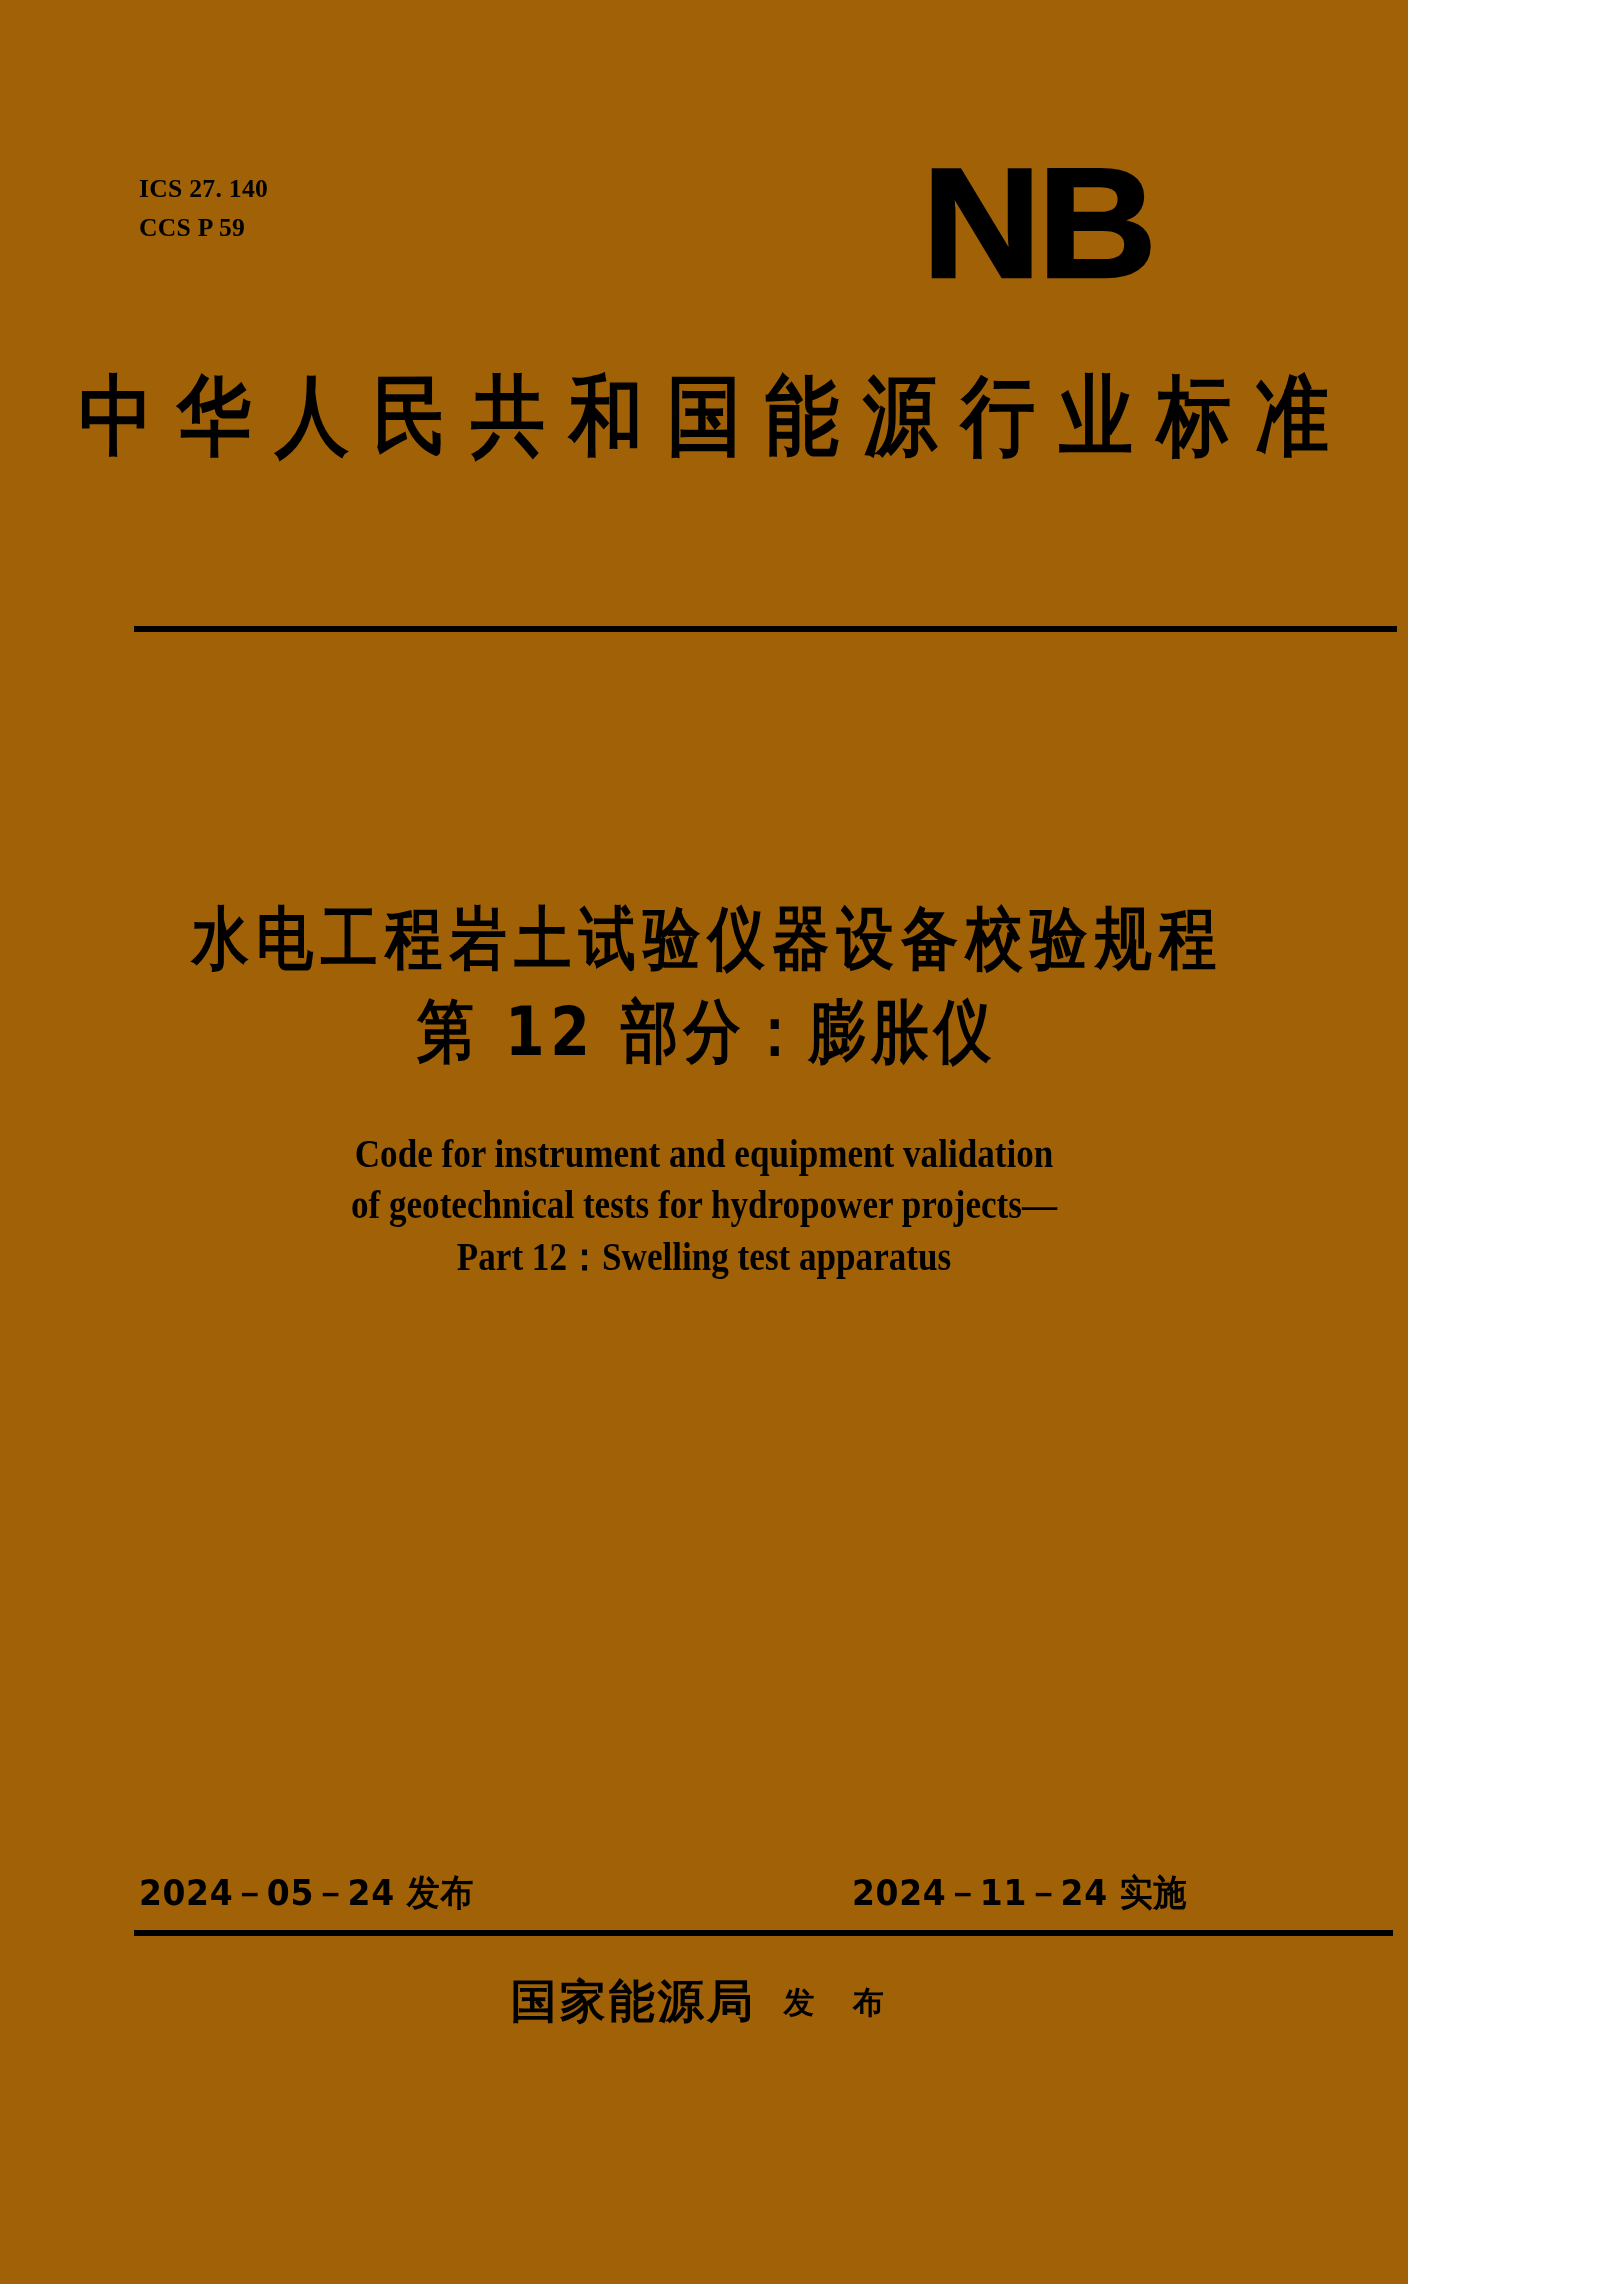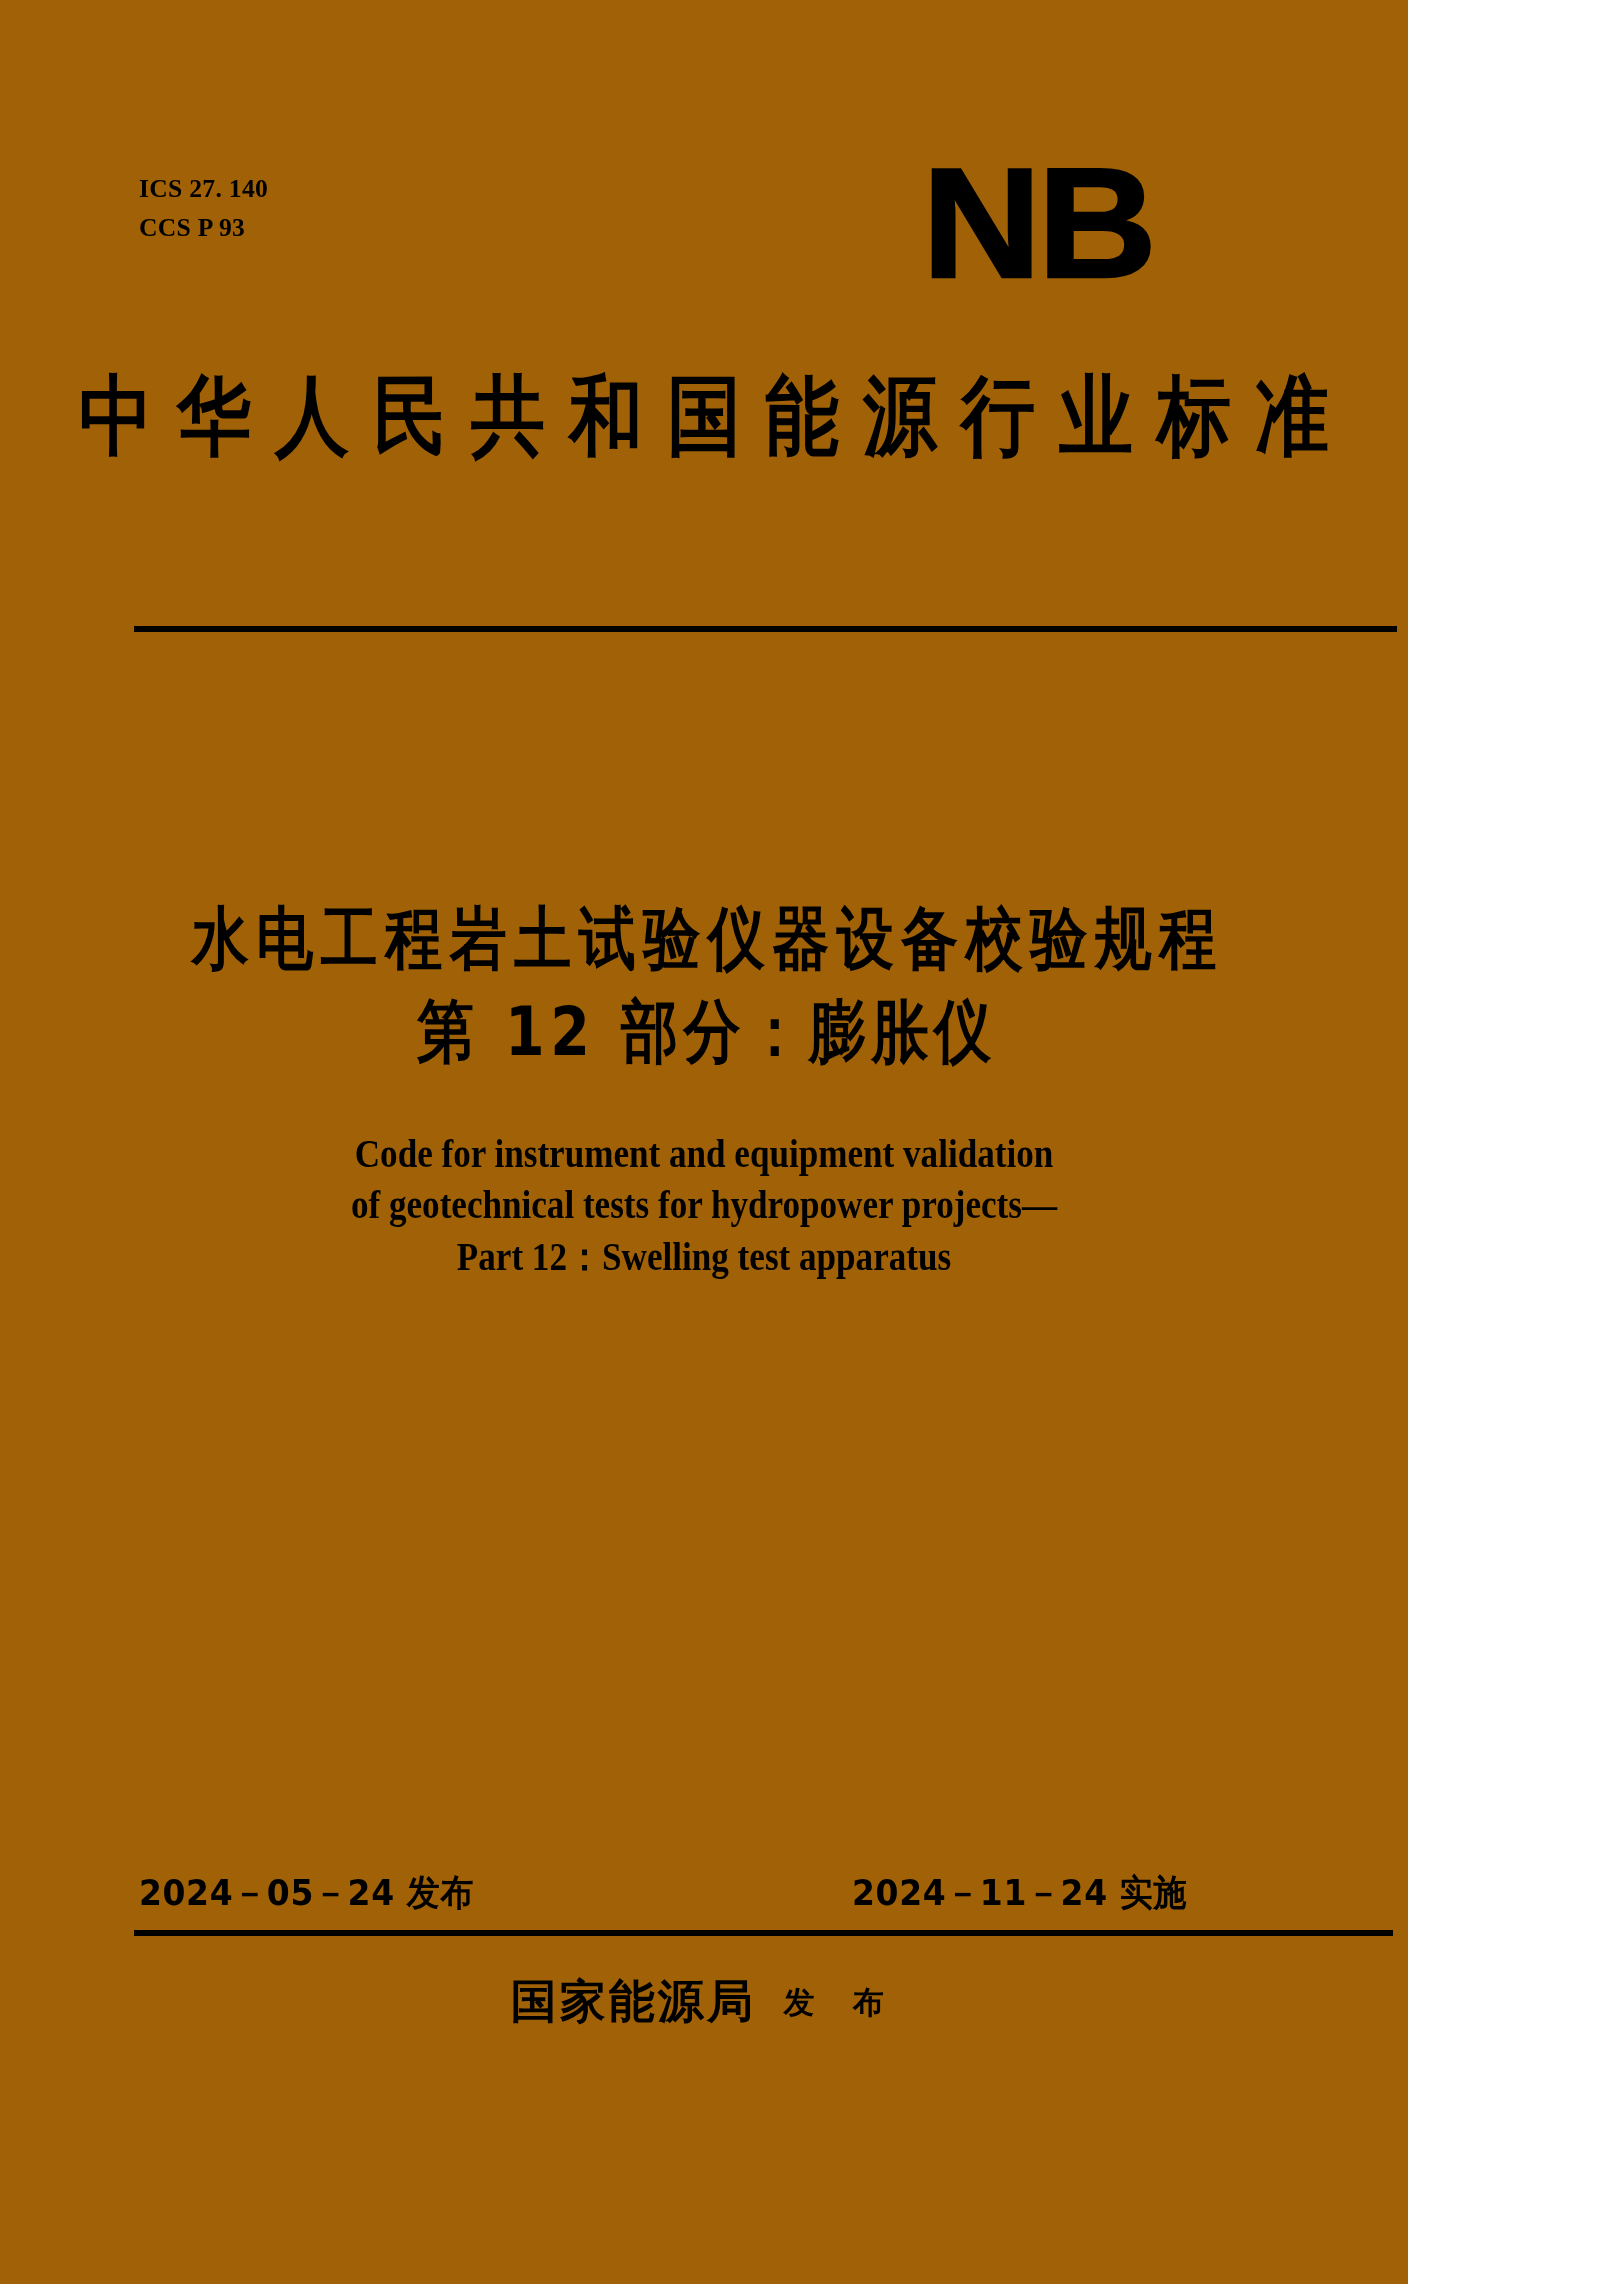--- a/index.html
+++ b/index.html
@@ -174,21 +174,21 @@
     top: -3.7px;
   }
 </style>
 </head>
 <body>
 
 <div class="page">
 
   <div class="ics-block">
     <div class="ics-line">ICS 27. 140</div>
-    <div class="ics-line">CCS P 93</div>
+    <div class="ics-line">CCS P 59</div>
   </div>
 
   <div class="nb-logo">NB</div>
 
   <div class="std-header">中华人民共和国能源行业标准</div>
 
 
   <div class="rule rule-top"></div>
 
   <div class="title-cn title-cn-1">水电工程岩土试验仪器设备校验规程</div>

